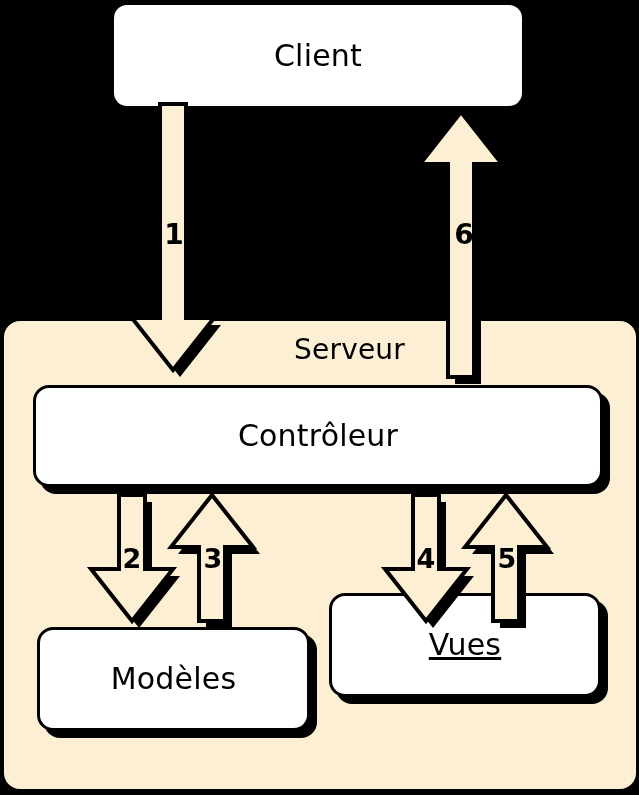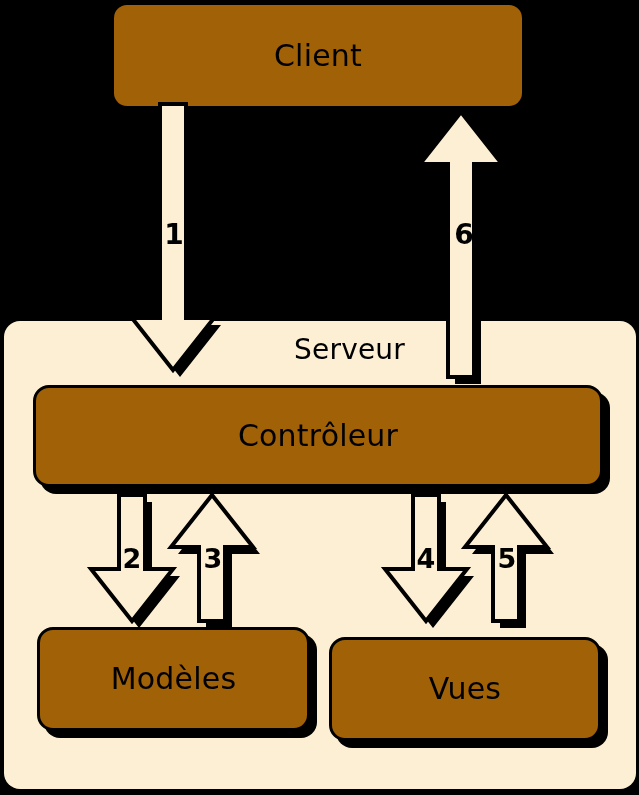--- a/index.html
+++ b/index.html
@@ -11,21 +11,21 @@
     position: relative;
     width: 639px;
     height: 795px;
     background: #000000;
     overflow: hidden;
     font-family: "DejaVu Sans", "Liberation Sans", sans-serif;
   }
   .node {
     position: absolute;
     box-sizing: border-box;
-    background: #a16207;
+    background: #ffffff;
     border: 3px solid #000000;
     border-radius: 14px;
     display: flex;
     align-items: center;
     justify-content: center;
     color: #000000;
     z-index: 3;
   }
   .node-label {
     font-size: 30px;
@@ -85,26 +85,27 @@
     top: 627px;
     width: 273px;
     height: 104px;
     border-radius: 16px;
     box-shadow: 7px 7px 0 0 #000000;
     z-index: 5;
   }
   
   #vues-box {
     left: 329px;
-    top: 637px;
+    top: 593px;
     width: 272px;
     height: 104px;
     border-radius: 16px;
     box-shadow: 7px 7px 0 0 #000000;
     z-index: 5;
+    text-decoration: underline;
   }
 
   
   .arrow {
     position: absolute;
     z-index: 6;
   }
   .arrow svg { display: block; overflow: visible; }
   .arrow-num {
     position: absolute;

